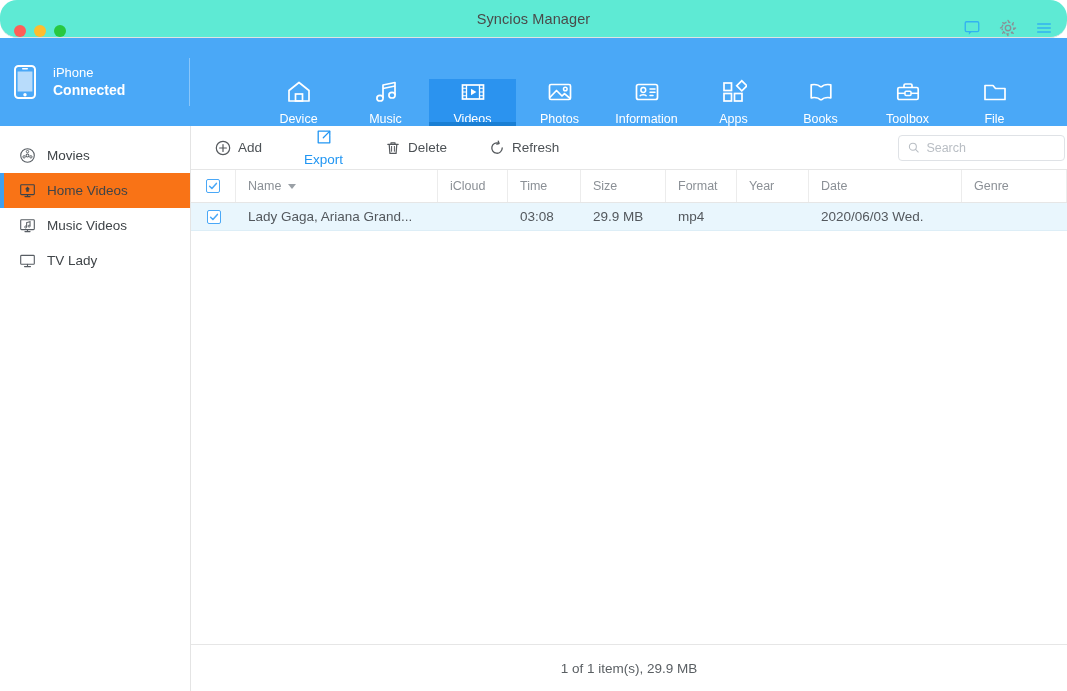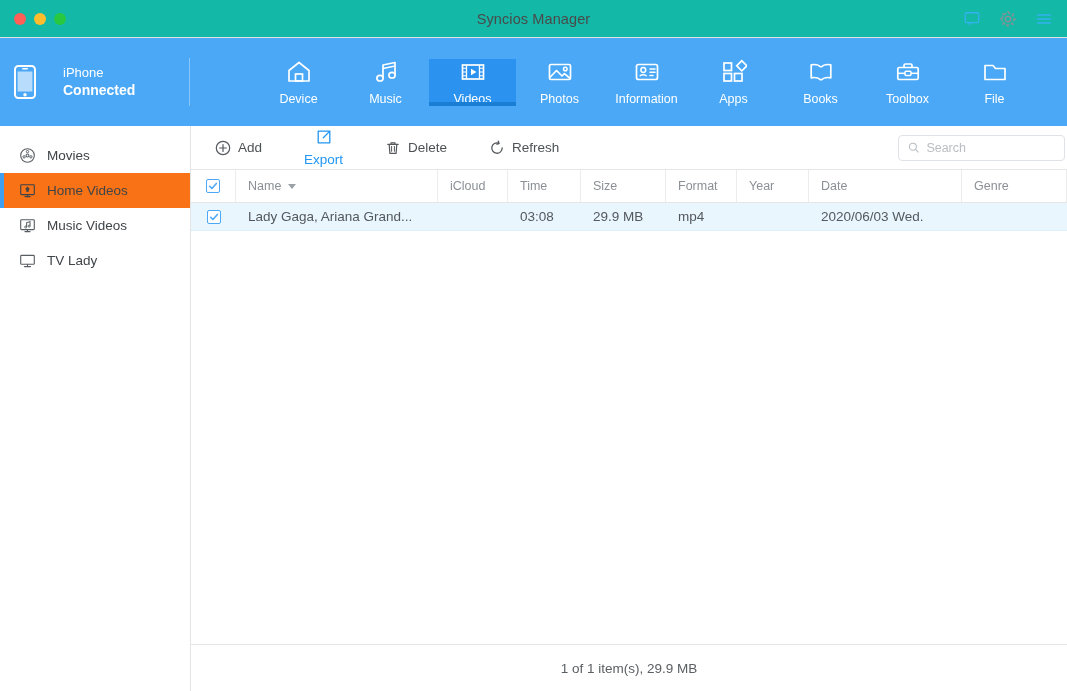--- a/index.html
+++ b/index.html
@@ -14,23 +14,23 @@
     width: 1067px; height: 691px;
     position: relative;
     display: flex; flex-direction: column;
     background: #ffffff;
   }
 
   
   .titlebar {
     height: 38px; flex: 0 0 38px;
     position: relative;
-    background: #14b8a6;
+    background: #5eead4;
     border-bottom: 1px solid #e2e2e2;
-    display: flex; align-items: center;
+    display: flex; align-items: flex-end; border-radius: 17px;
   }
   .traffic { display: flex; align-items: center; gap: 8px; margin-left: 14px; }
   .dot { width: 12px; height: 12px; border-radius: 50%; display: block; }
   .dot.red { background: #ff5f57; }
   .dot.yellow { background: #ffbd2e; }
   .dot.green { background: #28c840; }
   .title-text {
     position: absolute; left: 0; right: 0; top: 0; bottom: 0;
     display: flex; align-items: center; justify-content: center;
     font-size: 14.5px; color: #4a4a4a; letter-spacing: .1px;
@@ -45,33 +45,33 @@
 
   
   .navbar {
     height: 88px; flex: 0 0 88px;
     background: #4aa8f7;
     display: flex; align-items: stretch;
     position: relative;
   }
   .device {
     width: 190px; flex: 0 0 190px;
-    display: flex; align-items: center; gap: 27px;
+    display: flex; align-items: center; gap: 17px;
     padding-left: 14px;
     position: relative;
   }
   .device:after {
     content: ""; position: absolute; right: 0; top: 20px; bottom: 20px;
     width: 1px; background: rgba(255,255,255,.35);
   }
   .device-txt { line-height: 1.35; color: #ffffff; }
   .device-name { font-size: 13px; font-weight: 400; }
   .device-state { font-size: 14px; font-weight: bold; }
 
-  .navitems { display: flex; align-items: center; flex: 1; }
+  .navitems { display: flex; align-items: flex-end; flex: 1; }
   .navitem {
     width: 87px; flex: 0 0 87px;
     display: flex; flex-direction: column;
     align-items: center; justify-content: center;
     gap: 7px; cursor: pointer; position: relative;
     color: #ffffff;
   }
   .navitem .nlabel { font-size: 12.5px; }
   .navitem.active { background: #2b93ef; }
   .navitem.active:after {

